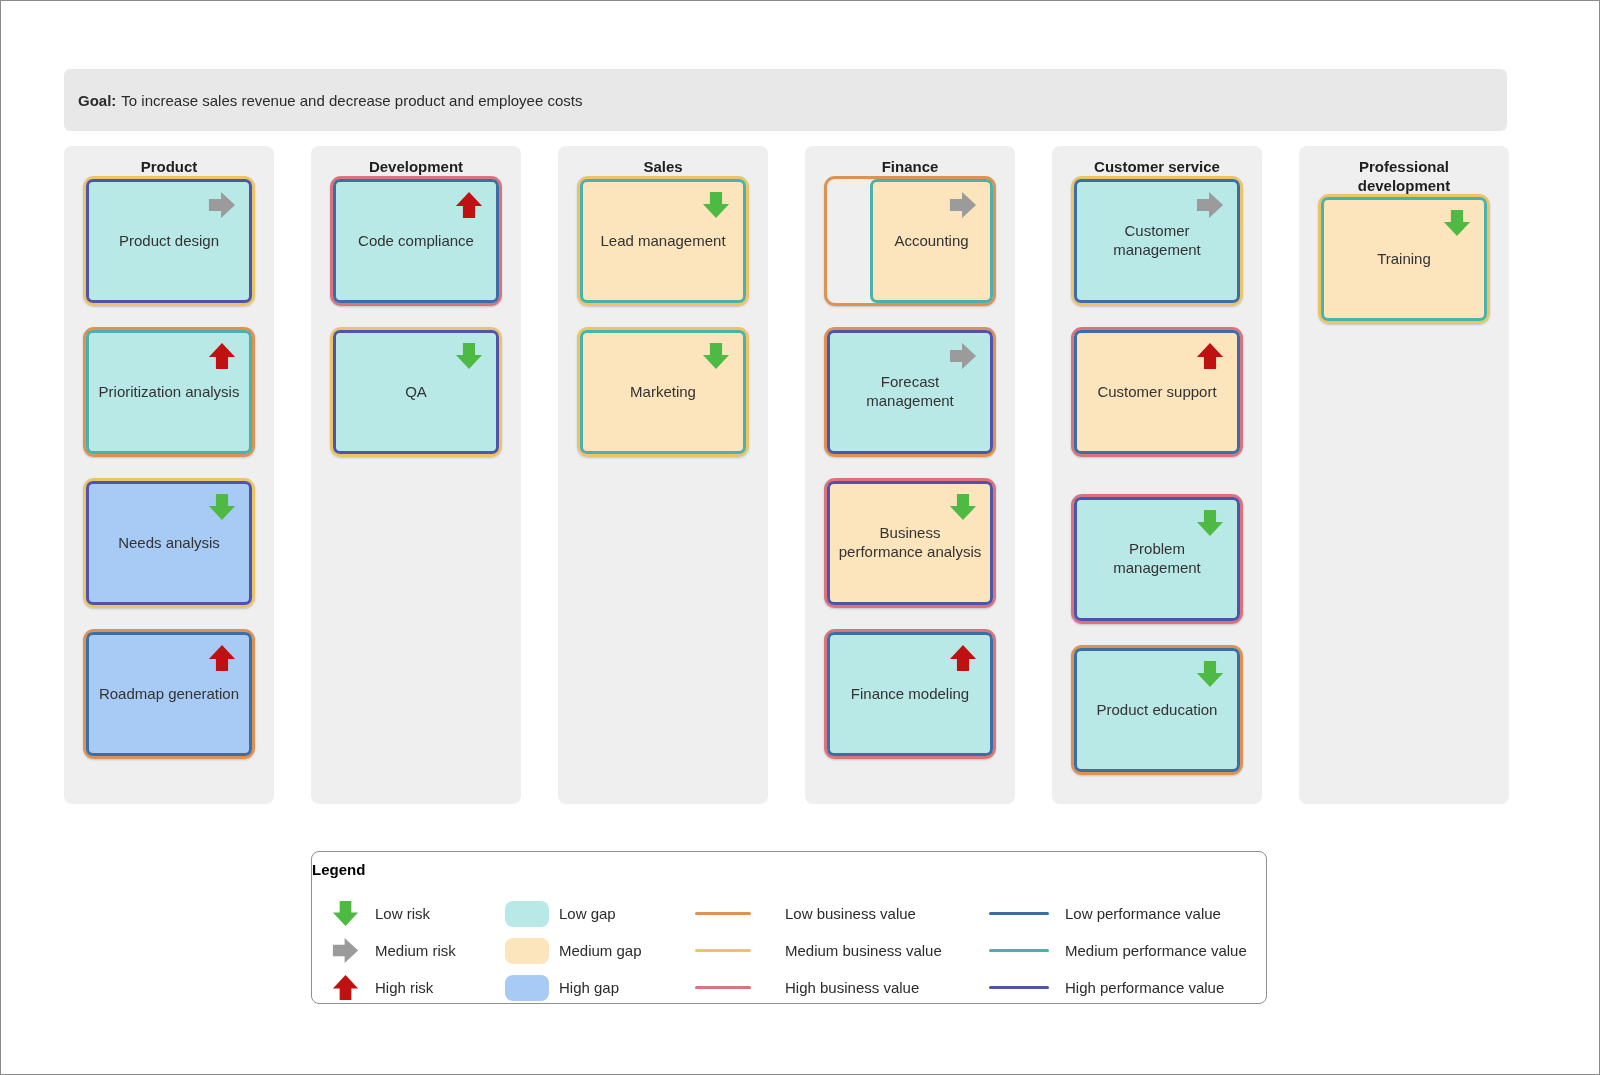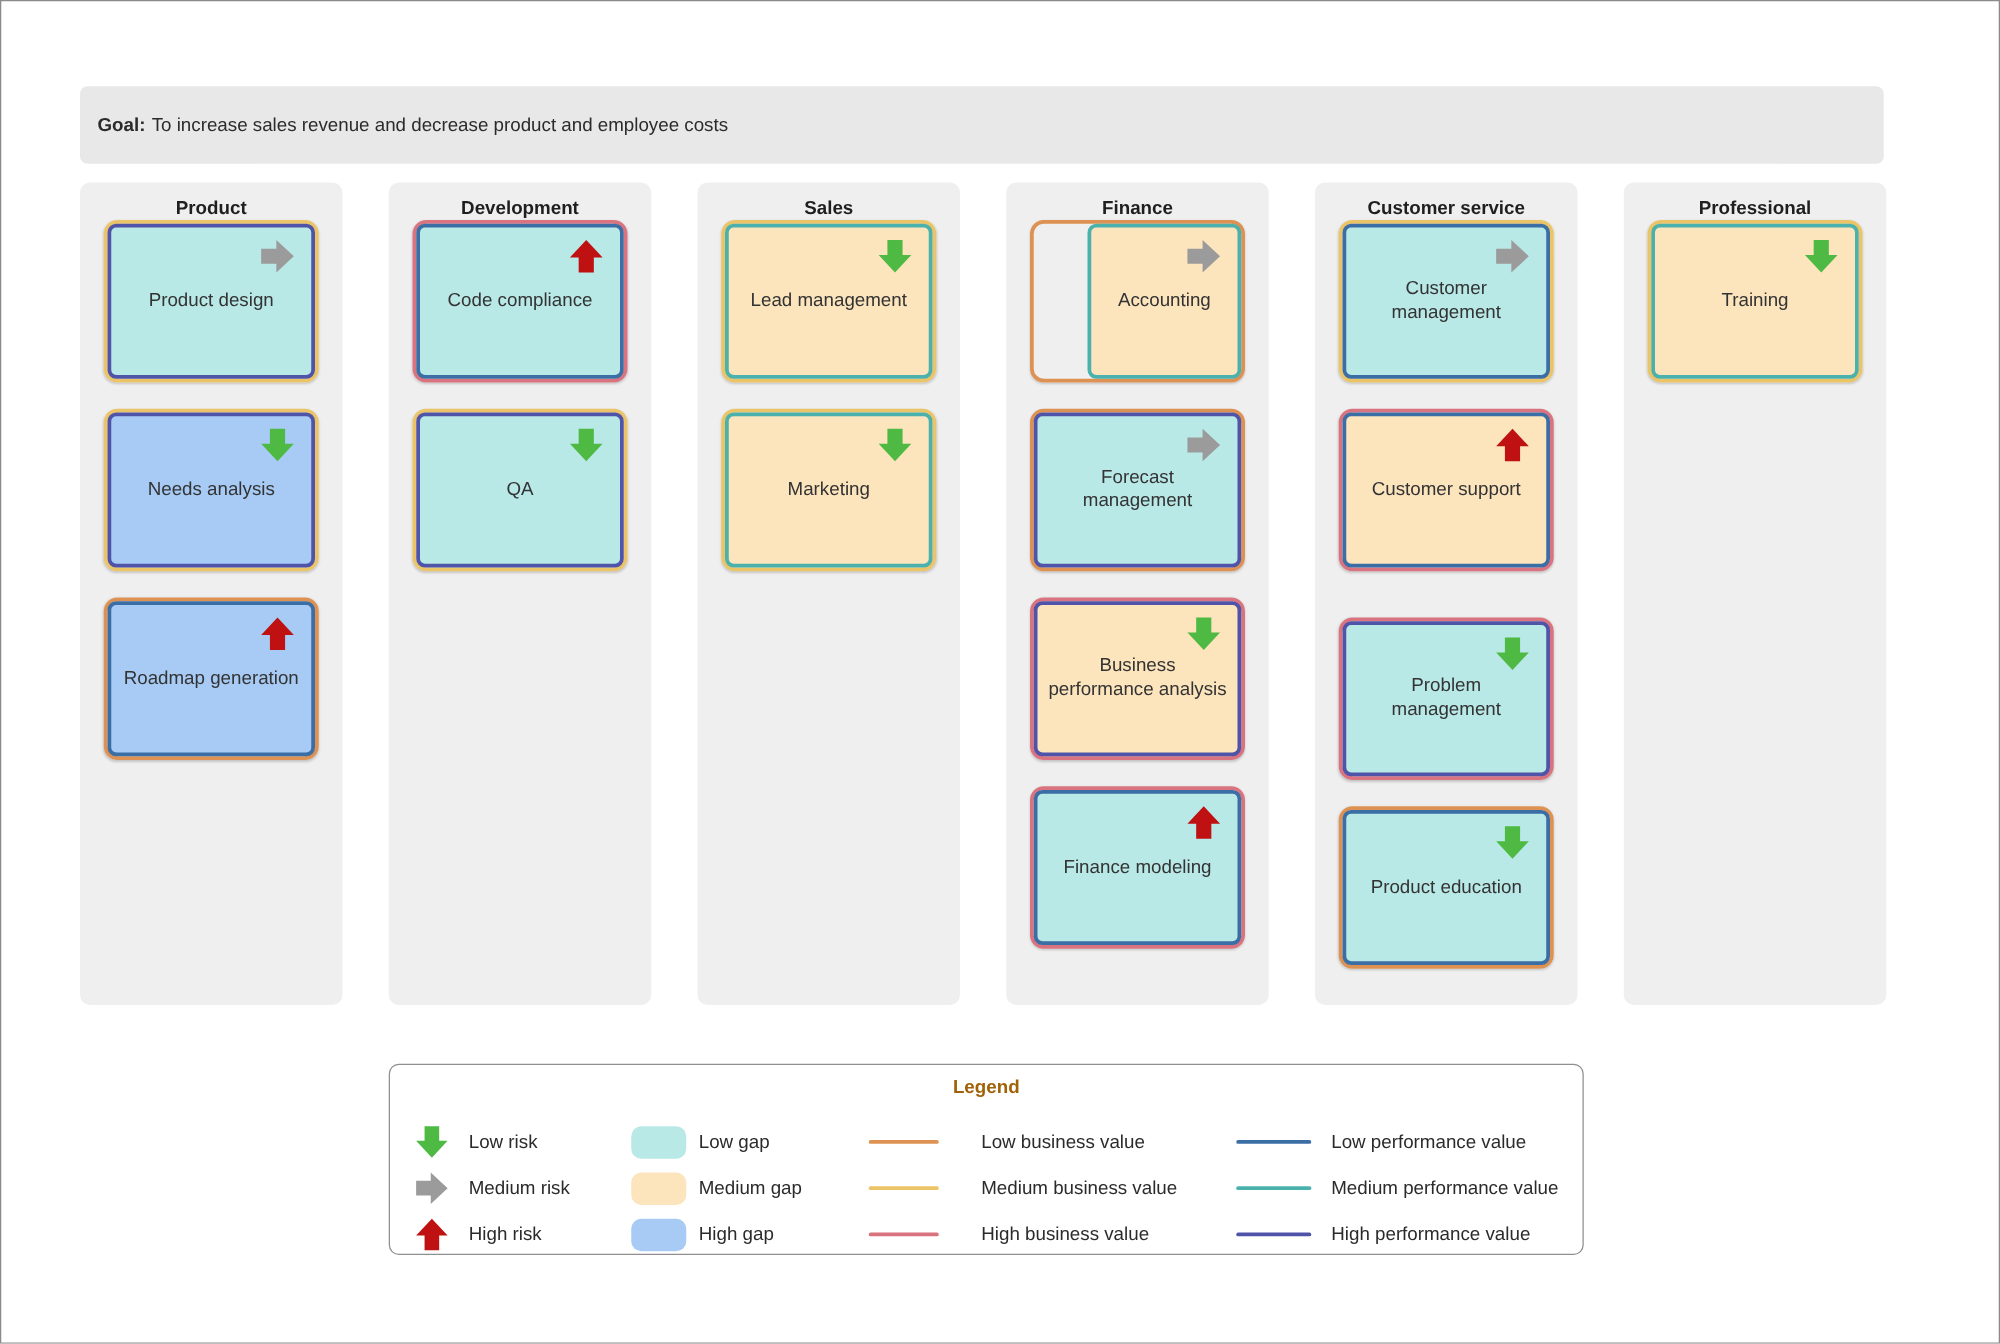--- a/index.html
+++ b/index.html
@@ -89,25 +89,24 @@
 
   .legend {
     position: absolute;
     left: 310px; top: 850px;
     width: 956px; height: 153px;
     background: #ffffff;
     border: 1px solid #8f8f8f;
     border-radius: 8px;
   }
   .legend-title {
-    text-align: center;
     padding-top: 9px;
     font-size: 15px;
     font-weight: bold;
-    color: #a16207;
+    color: #000000;
   }
   .legend-group { position: absolute; top: 43px; }
   .legend-row {
     height: 37px;
     display: flex;
     align-items: center;
     font-size: 15px;
     color: #2b2b2b;
     white-space: nowrap;
   }
@@ -151,20 +150,28 @@
         <div class="col-title"><span class="title-text">Product</span></div>
         <div class="cards">
           <div class="card" style="border-color: rgb(236, 196, 104);">
             <div class="card-inner" style="border-color: rgb(79, 84, 168); background: rgb(184, 233, 231);">
               <div class="card-label">Product design</div>
               <svg viewBox="0 0 30 30" class="card-arrow arrow-right">
                 <path d="M15 1 L29 16 L21.5 16 L21.5 29 L8.5 29 L8.5 16 L1 16 Z" fill="#9b9b9b"></path>
               </svg>
             </div>
           </div>
+          <div class="card" style="border-color: rgb(221, 145, 82);">
+            <div class="card-inner" style="border-color: rgb(75, 177, 173); background: rgb(184, 233, 231);">
+              <div class="card-label">Prioritization analysis</div>
+              <svg viewBox="0 0 30 30" class="card-arrow arrow-up">
+                <path d="M15 1 L29 16 L21.5 16 L21.5 29 L8.5 29 L8.5 16 L1 16 Z" fill="#bf1111"></path>
+              </svg>
+            </div>
+          </div>
           <div class="card" style="border-color: rgb(236, 196, 104);">
             <div class="card-inner" style="border-color: rgb(79, 84, 168); background: rgb(167, 203, 245);">
               <div class="card-label">Needs analysis</div>
               <svg viewBox="0 0 30 30" class="card-arrow arrow-down">
                 <path d="M15 1 L29 16 L21.5 16 L21.5 29 L8.5 29 L8.5 16 L1 16 Z" fill="#4eba43"></path>
               </svg>
             </div>
           </div>
           <div class="card" style="border-color: rgb(221, 145, 82);">
             <div class="card-inner" style="border-color: rgb(58, 110, 165); background: rgb(167, 203, 245);">
@@ -288,21 +295,21 @@
               <svg viewBox="0 0 30 30" class="card-arrow arrow-down">
                 <path d="M15 1 L29 16 L21.5 16 L21.5 29 L8.5 29 L8.5 16 L1 16 Z" fill="#4eba43"></path>
               </svg>
             </div>
           </div>
         </div>
       </div>
       <div class="column">
         <div class="col-title"><span class="title-text">Professional development</span></div>
         <div class="cards">
-          <div class="card" style="border-color: rgb(236, 196, 104);">
+          <div class="card" style="border-color: rgb(236, 196, 104); margin-top: 18px;">
             <div class="card-inner" style="border-color: rgb(75, 177, 173); background: rgb(252, 228, 189);">
               <div class="card-label">Training</div>
               <svg viewBox="0 0 30 30" class="card-arrow arrow-down">
                 <path d="M15 1 L29 16 L21.5 16 L21.5 29 L8.5 29 L8.5 16 L1 16 Z" fill="#4eba43"></path>
               </svg>
             </div>
           </div>
         </div>
       </div>
     </div>

